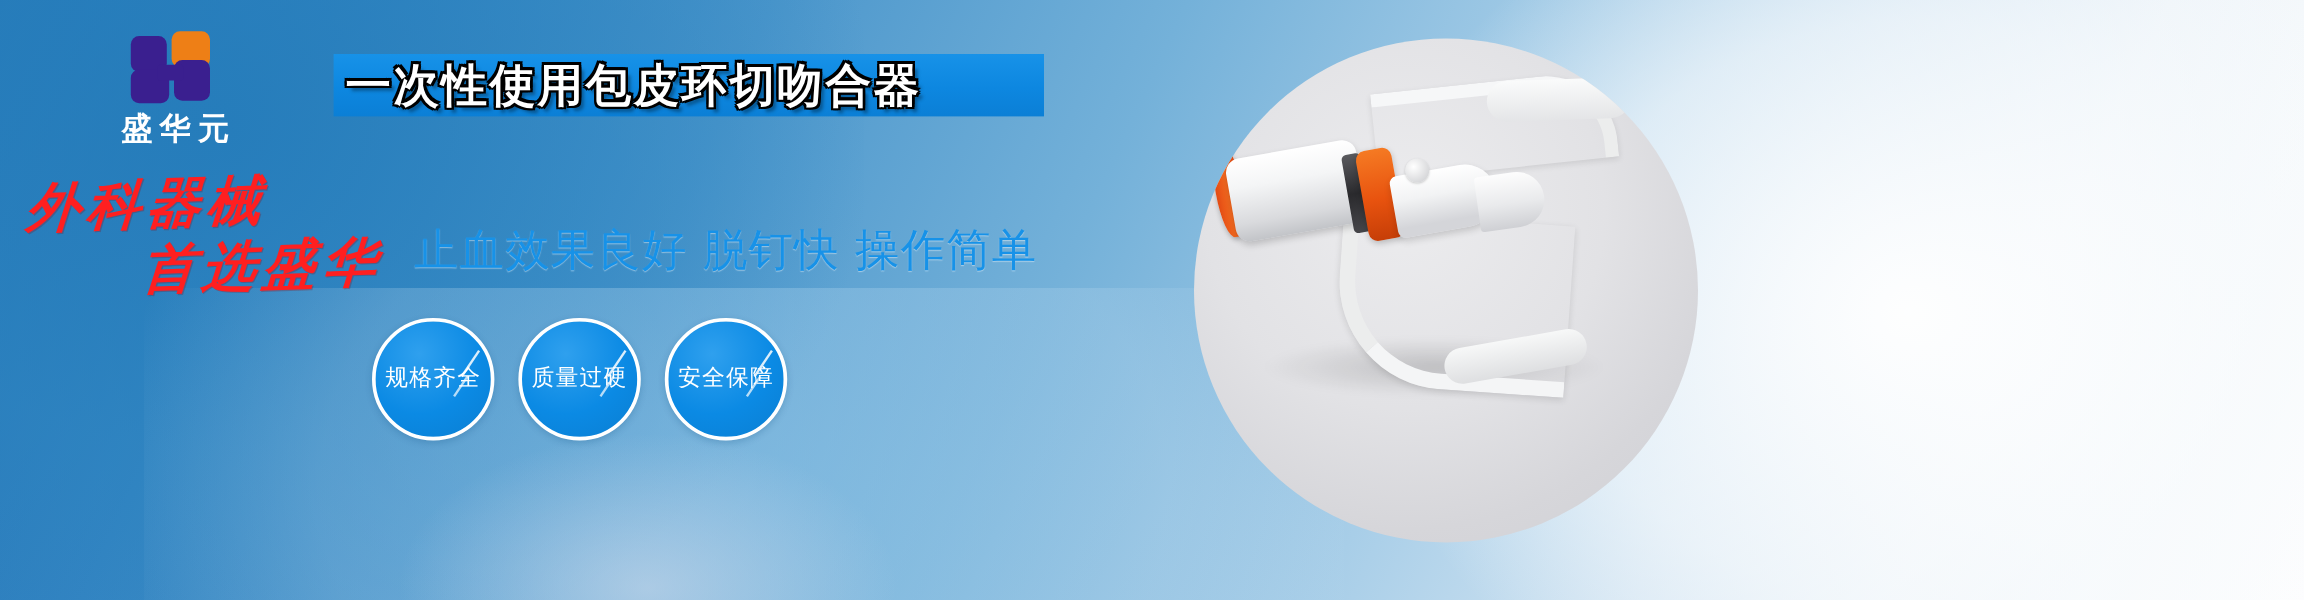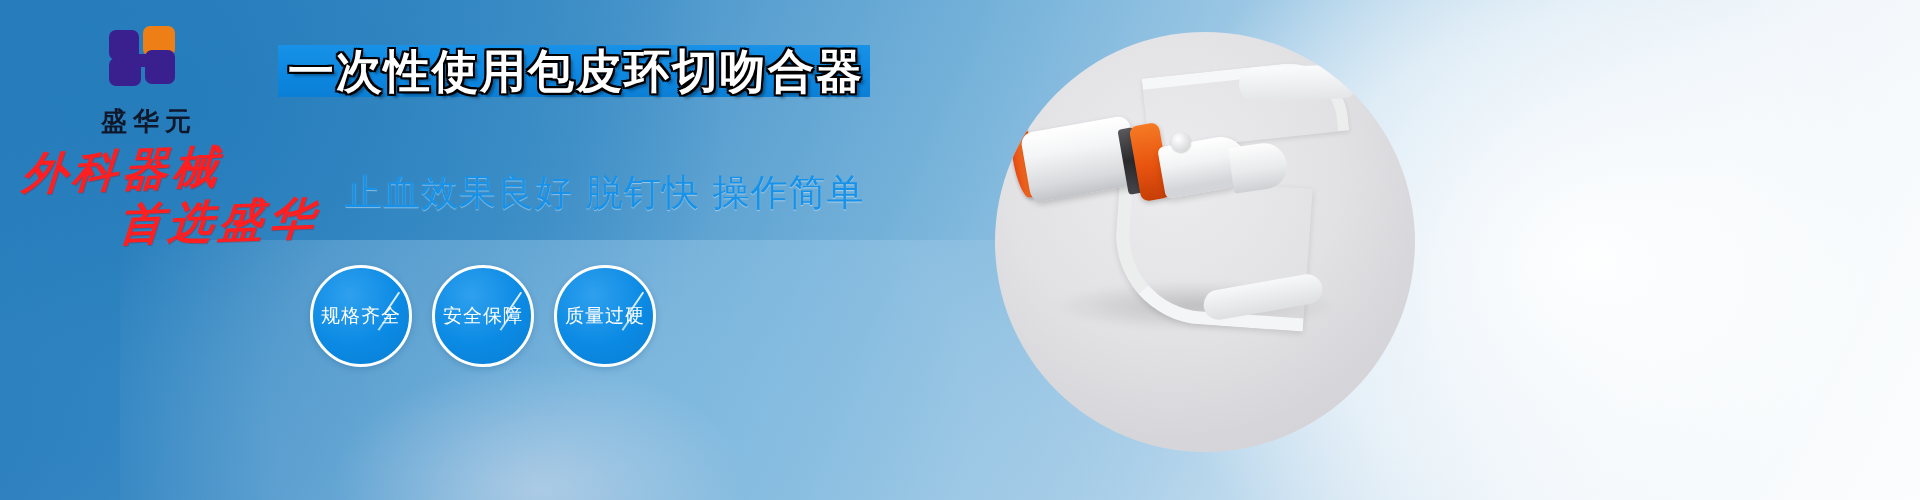--- a/index.html
+++ b/index.html
@@ -97,25 +97,25 @@
     position: absolute;
     border-radius: 7px;
   }
   .sq-a { left: 6px;  top: 4px;  width: 30px; height: 30px; background: #3a1f8f; }
   .sq-b { left: 40px; top: 0px;  width: 32px; height: 30px; background: #ee7f16; }
   .sq-c { left: 42px; top: 24px; width: 30px; height: 34px; background: #3a1f8f; }
   .sq-d { left: 6px;  top: 32px; width: 32px; height: 28px; background: #3a1f8f; }
   .sq-bridge { left: 28px; top: 28px; width: 22px; height: 13px; background: #3a1f8f; border-radius: 3px; }
 
   .logo-name {
-    margin-top: 14px;
+    margin-top: 0;
     text-align: center;
     font-size: 26px;
     font-weight: 700;
-    color: #0f172a;
+    color: #ffffff;
     letter-spacing: 6px;
     text-indent: 6px;
     font-family: "DejaVu Sans", "Liberation Sans", sans-serif;
   }
 
   
   .calli {
     position: absolute;
     left: 22px;
     top: 150px;
@@ -153,37 +153,37 @@
     height: 52px;
     background: linear-gradient(180deg, #1792e8 0%, #0d87e0 55%, #0b7fd6 100%);
   }
   .title-text {
     position: absolute;
     left: 288px;
     top: 42px;
     width: 600px;
     height: 58px;
     line-height: 58px;
-    font-size: 46px;
+    font-size: 38px;
     font-weight: 700;
     color: #ffffff;
     letter-spacing: 2px;
     white-space: nowrap;
     font-family: "DejaVu Sans", "Liberation Sans", sans-serif;
     text-shadow:
        2px 0 0 #000, -2px 0 0 #000, 0 2px 0 #000, 0 -2px 0 #000,
        2px 2px 0 #000, -2px 2px 0 #000, 2px -2px 0 #000, -2px -2px 0 #000,
        4px 4px 3px rgba(0,0,0,0.35);
   }
 
   
   .subtitle {
     position: absolute;
     left: 345px;
-    top: 168px;
+    top: 184px;
     font-size: 37px;
     font-weight: 400;
     color: #1792e8;
     letter-spacing: 1px;
     white-space: nowrap;
     font-family: "DejaVu Sans", "Liberation Sans", sans-serif;
     text-shadow: 0 1px 1px rgba(255,255,255,0.45);
   }
 
   
@@ -391,28 +391,28 @@
   <div class="circles">
     <div class="circle">
       <span class="slash"></span>
       <span class="slash2"></span>
       <span class="cl">规格</span>
       <span class="cl">齐全</span>
     </div>
     <div class="circle">
       <span class="slash"></span>
       <span class="slash2"></span>
-      <span class="cl">安全</span>
-      <span class="cl">保障</span>
+      <span class="cl">质量</span>
+      <span class="cl">过硬</span>
     </div>
     <div class="circle">
       <span class="slash"></span>
       <span class="slash2"></span>
-      <span class="cl">质量</span>
-      <span class="cl">过硬</span>
+      <span class="cl">安全</span>
+      <span class="cl">保障</span>
     </div>
   </div>
 
   <div class="product-stage">
     <div class="prod">
       <div class="p-shadow"></div>
       <div class="p-arm-top"></div>
       <div class="p-arm-top2"></div>
       <div class="p-arm-bot"></div>
       <div class="p-arm-bot2"></div>

